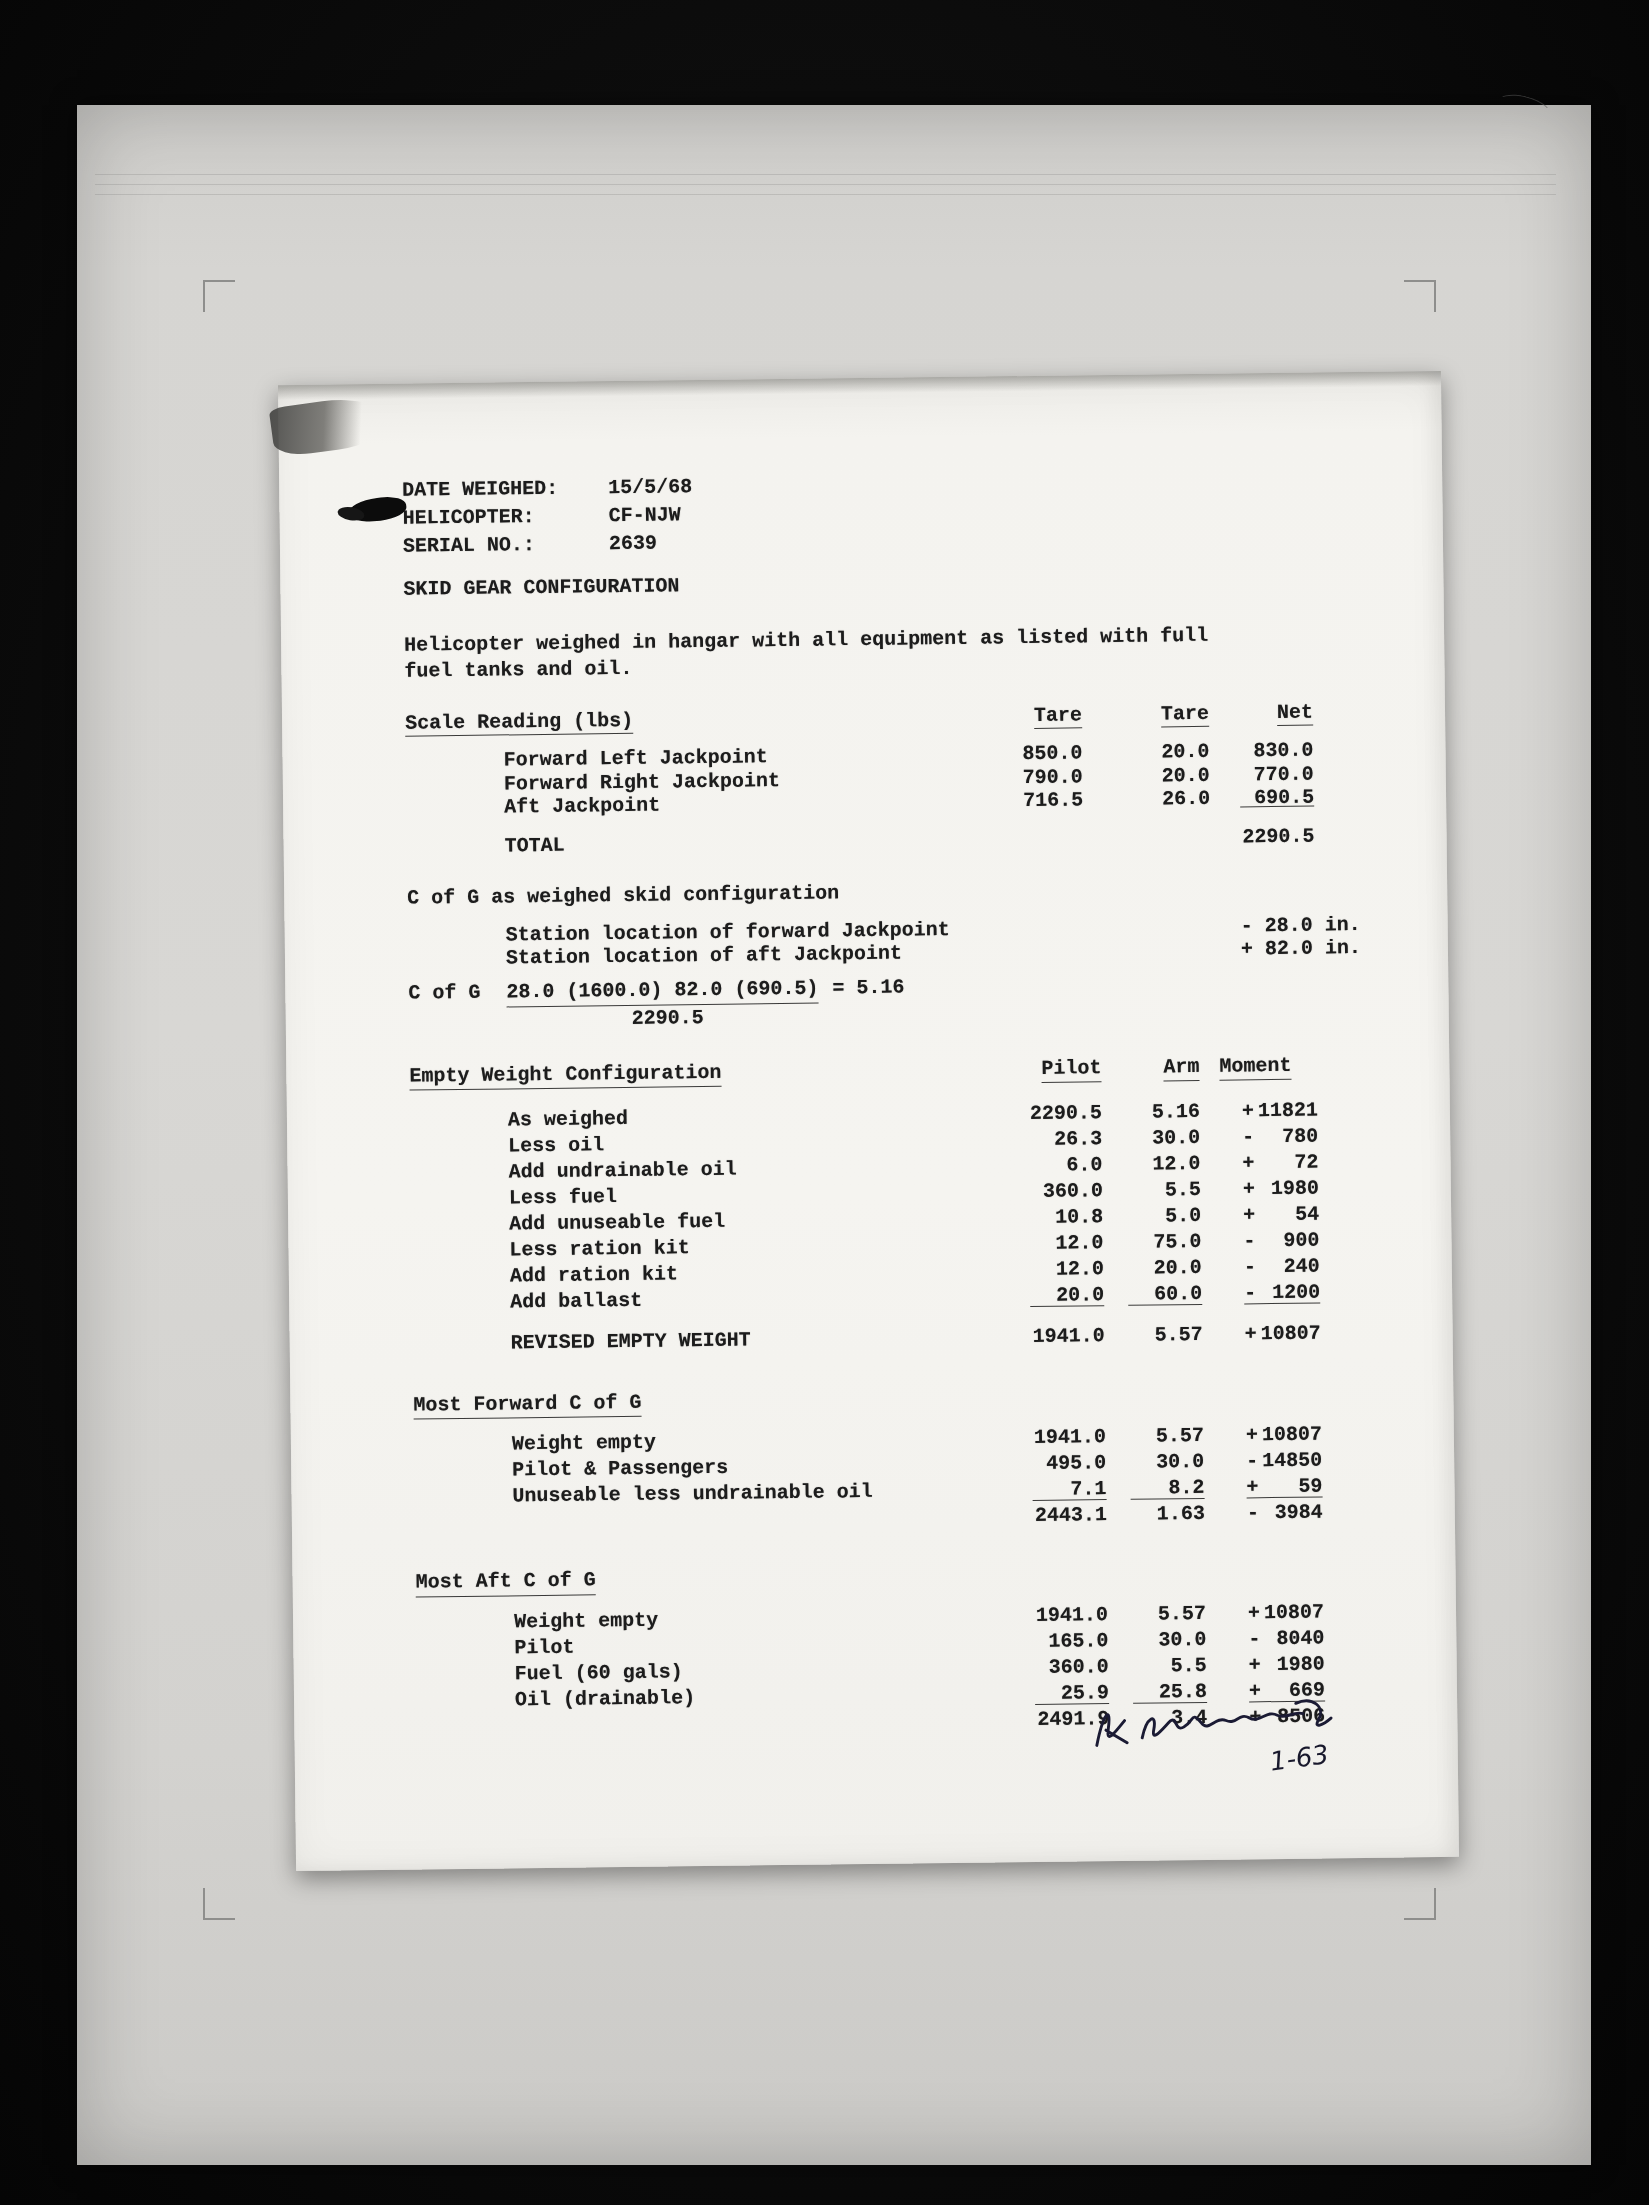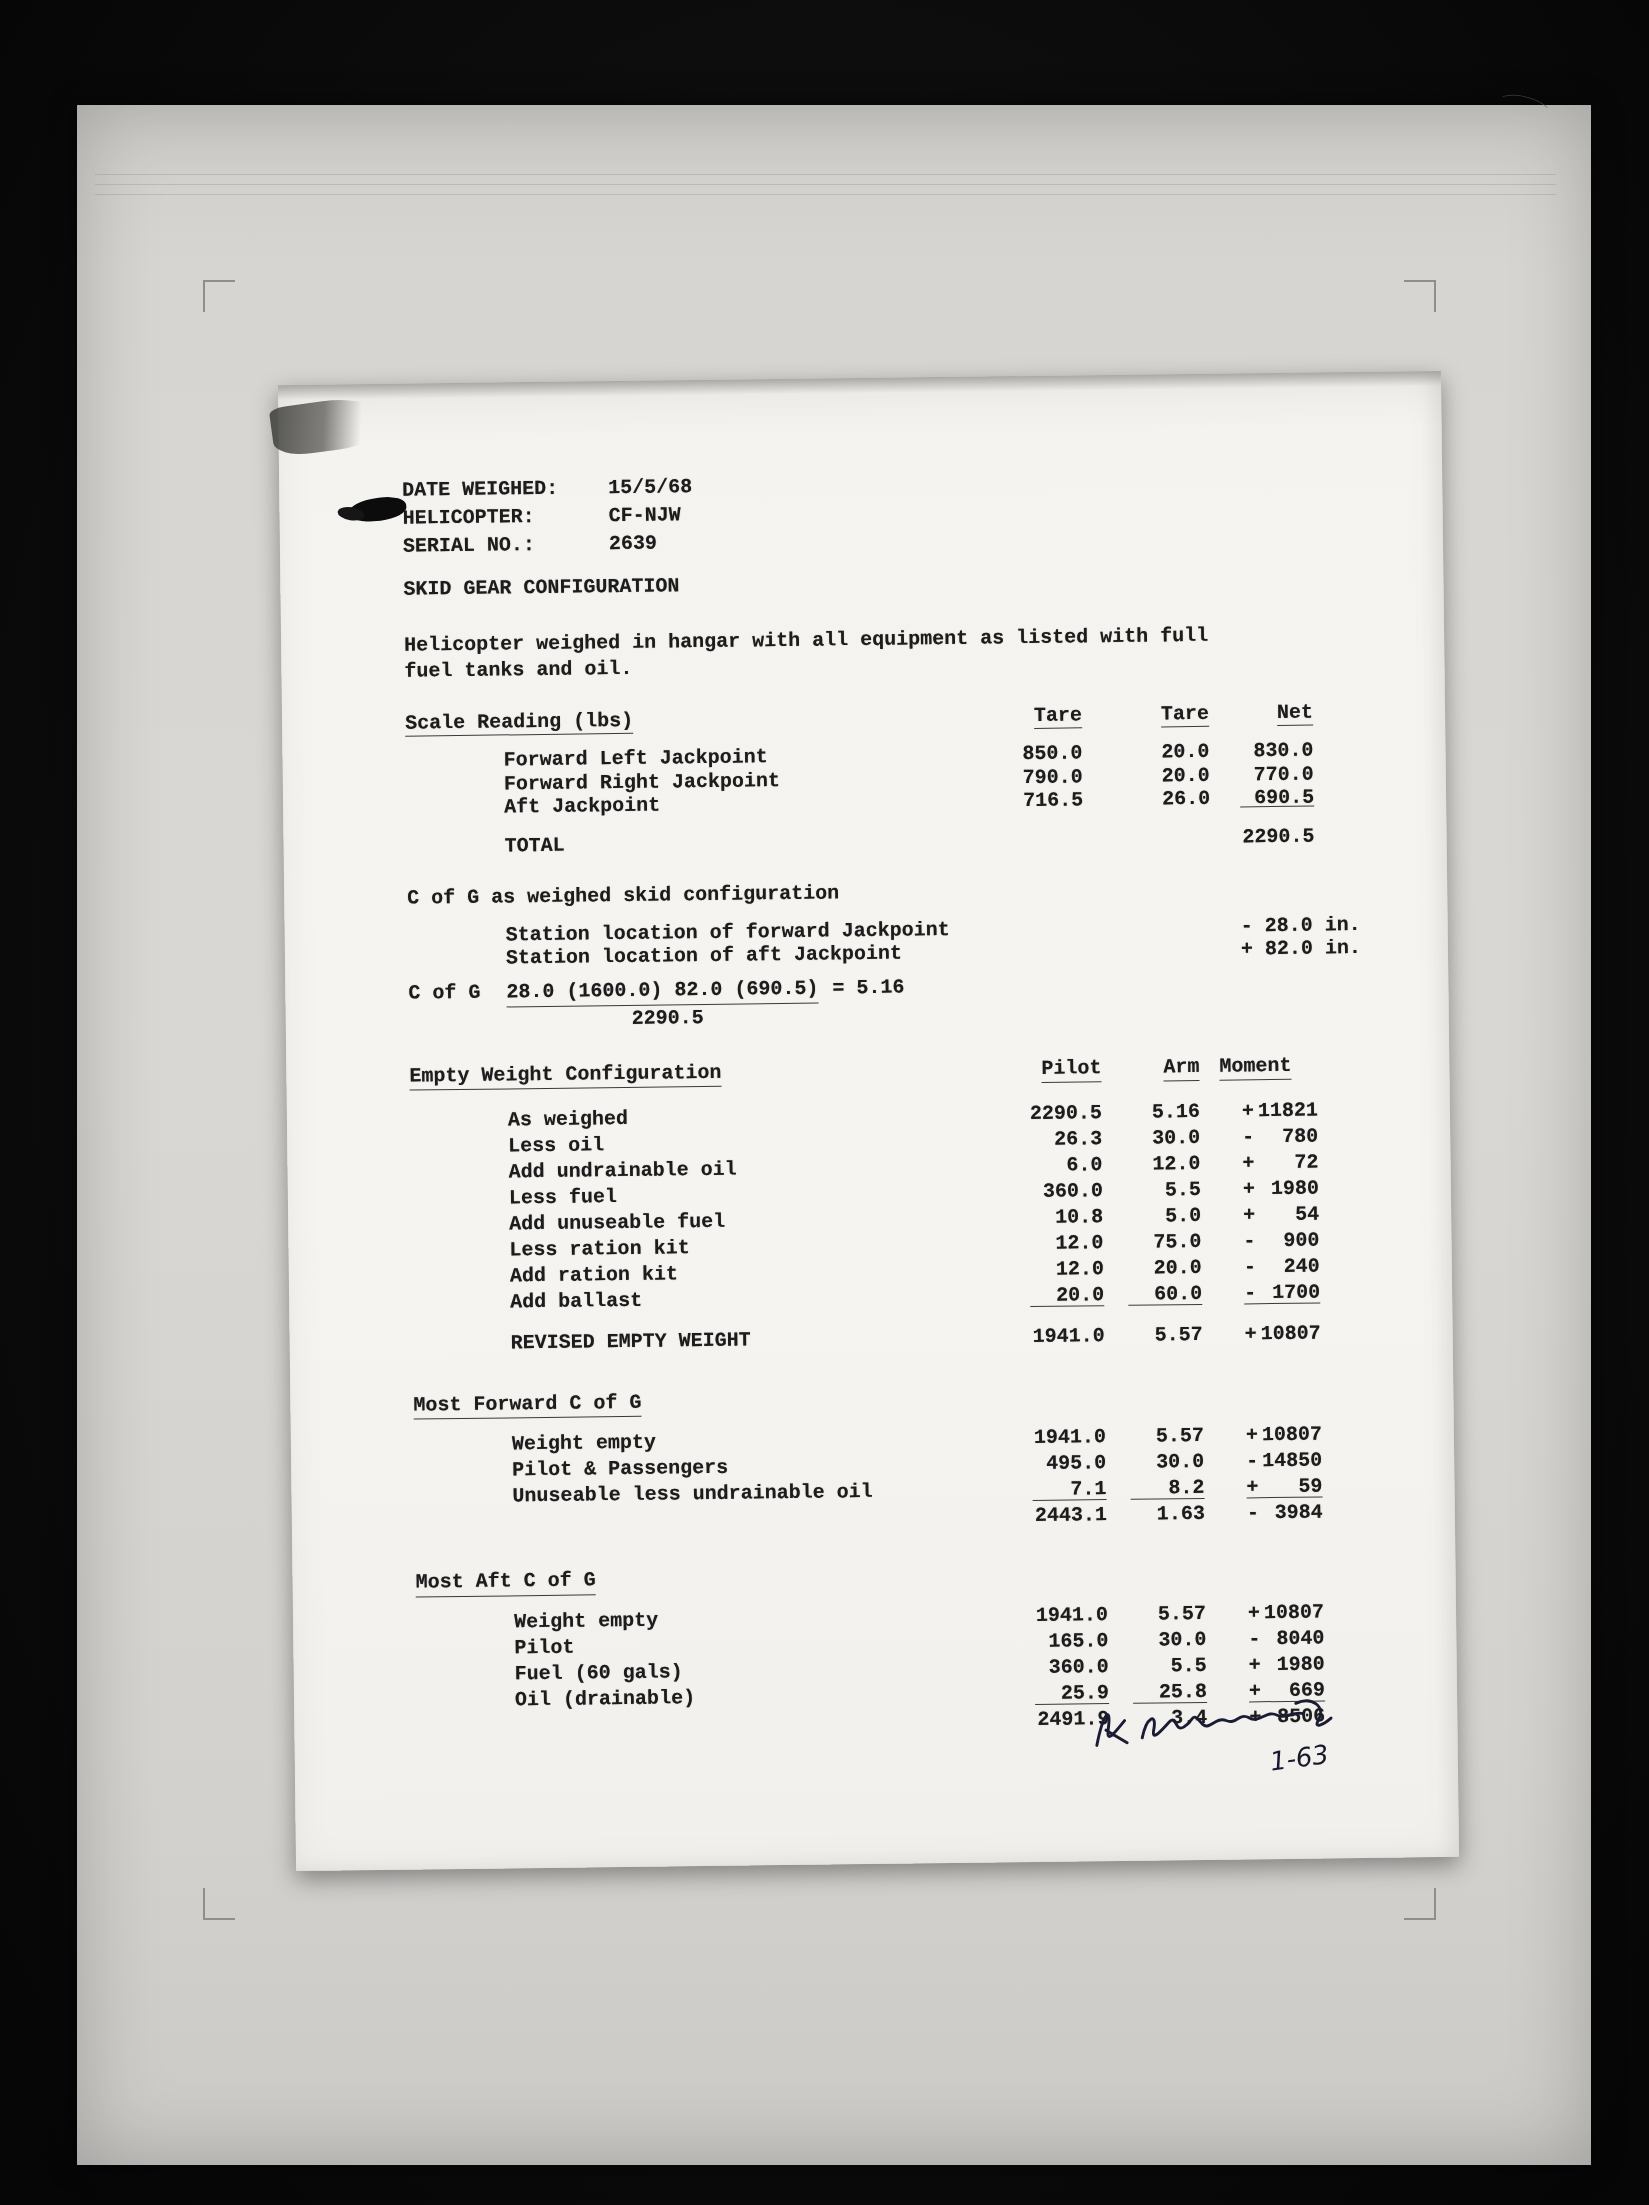--- a/index.html
+++ b/index.html
@@ -232,21 +232,21 @@
                 <span class="sg">-</span>
                 <span class="mv">240</span>
               </span>
           </div>
           <div class="t-row ew-row">
             <span class="lbl">Add ballast</span>
             <span class="c wt ulc">20.0</span>
             <span class="c arm ulc">60.0</span>
             <span class="c mom ulm">
                 <span class="sg">-</span>
-                <span class="mv">1700</span>
+                <span class="mv">1200</span>
               </span>
           </div>
           <div class="t-row ew-row sp26">
             <span class="lbl">REVISED EMPTY WEIGHT</span>
             <span class="c wt">1941.0</span>
             <span class="c arm">5.57</span>
             <span class="c mom">
                 <span class="sg">+</span>
                 <span class="mv">10807</span>
               </span>

